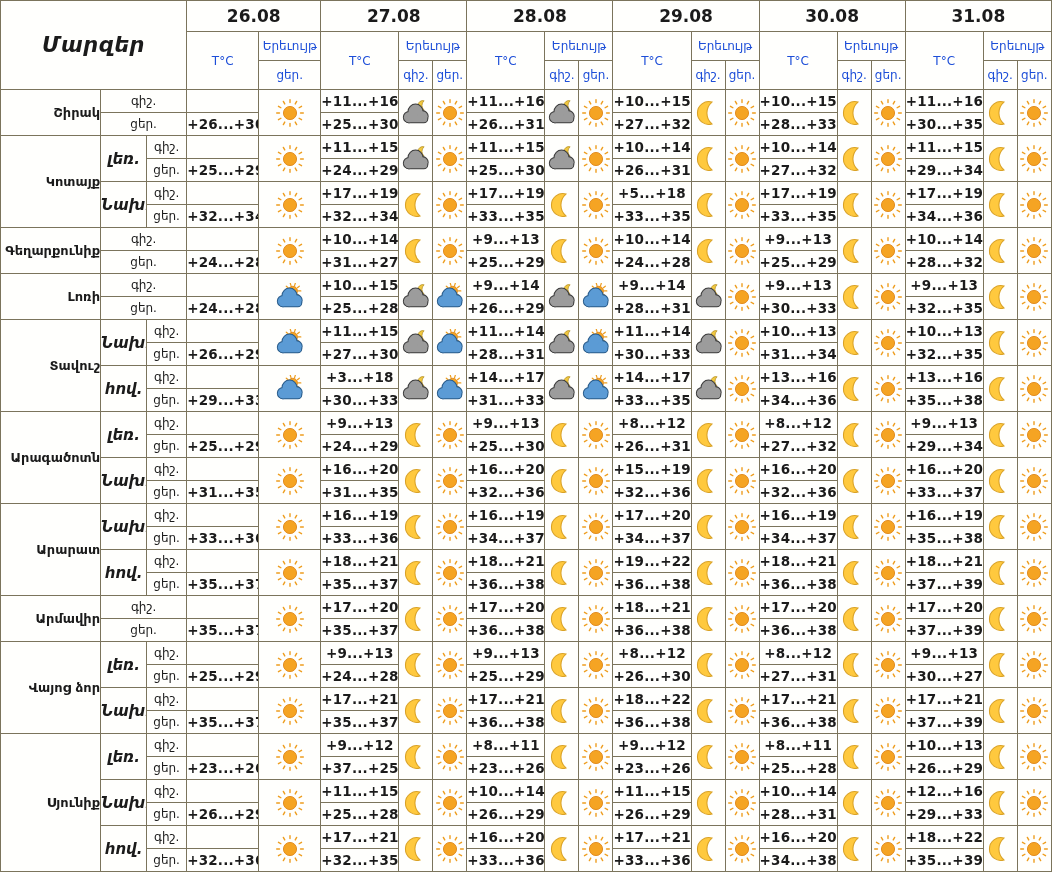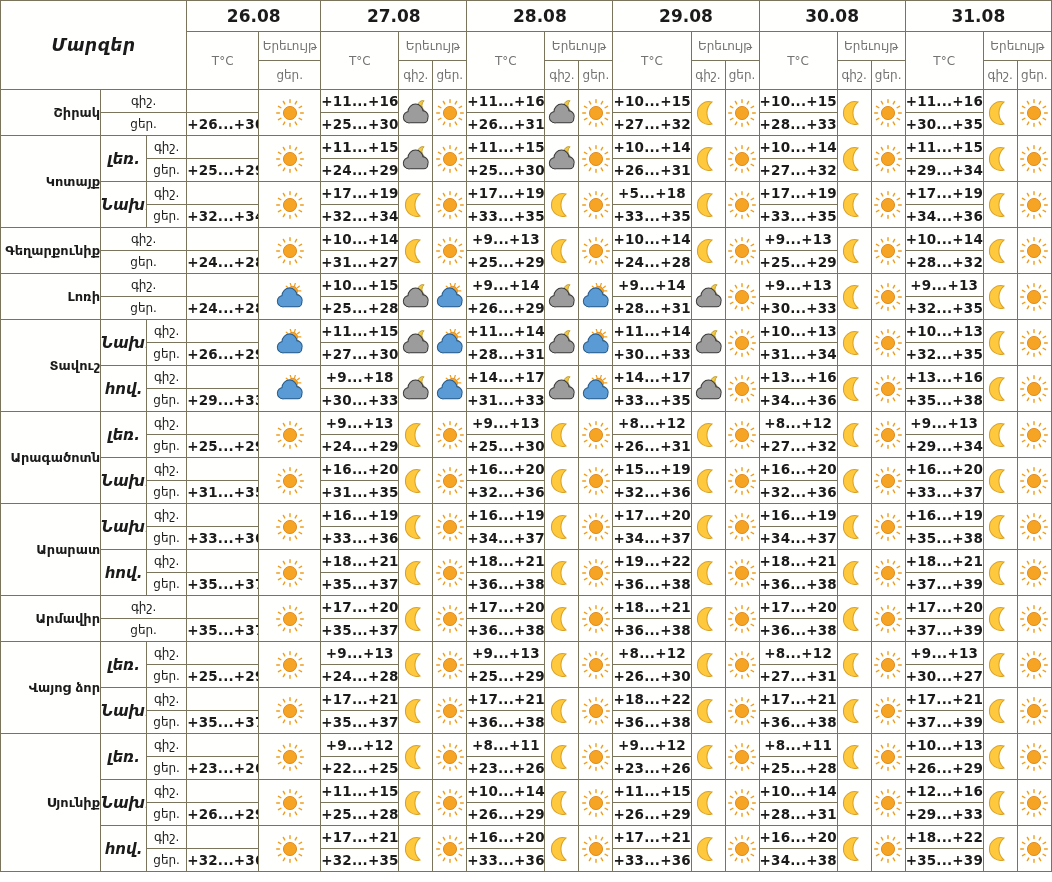--- a/index.html
+++ b/index.html
@@ -1,22 +1,22 @@
 <!DOCTYPE html>
 <html><head>
 <meta charset="utf-8">
 <style>
   html,body{margin:0;padding:0;background:#ffffff;}
   body{width:1052px;font-family:"DejaVu Sans","Liberation Sans",sans-serif;color:#1b1b1b;}
   table{border-collapse:collapse;table-layout:fixed;width:1052px;}
   th,td{border:1px solid #7b745c;padding:0;text-align:center;vertical-align:middle;background:#fffffd;overflow:hidden;}
   th{font-weight:normal;}
-  .title-cell{font-size:17px;font-weight:bold;font-style:italic;letter-spacing:.5px;}
+  .title-cell{font-size:21px;font-weight:bold;font-style:italic;letter-spacing:.5px;}
   .date-cell{font-size:17px;font-weight:bold;height:30px;}
-  .lbl{font-size:12px;color:#737373;height:28px;}
+  .lbl{font-size:12px;color:#1d4ed8;height:28px;}
   .region-cell{font-size:13px;font-weight:bold;text-align:right;}
   .zone-cell{font-size:15px;font-weight:bold;font-style:italic;}
   .rowlabel-cell{font-size:12px;font-weight:normal;}
   .temp-cell{font-size:13.5px;font-weight:bold;letter-spacing:.2px;}
   tbody td{height:22px;}
   .icon-cell svg{display:block;margin:0 auto;}
 </style>
 </head>
 <body>
 
@@ -1184,21 +1184,21 @@
               <rect x="7" y="18" width="23" height="7" rx="3.5"></rect>
             </g>
             <g fill="#5B9BD5">
               <circle cx="10.5" cy="19.5" r="5.5"></circle>
               <circle cx="17.5" cy="13.5" r="7.5"></circle>
               <circle cx="25" cy="18.5" r="5.5"></circle>
               <rect x="7" y="18" width="23" height="7" rx="3.5"></rect>
             </g>
           </svg>
         </td>
-        <td class="temp-cell">+9...+18</td>
+        <td class="temp-cell">+3...+18</td>
         <td class="icon-cell" rowspan="2">
           <svg width="34" height="28" viewBox="0 0 36 30">
             <g transform="translate(18.5,0.5) scale(0.40)">
               <path d="M20.5 3.5 A13 13 0 1 0 20.5 28.5 A16.5 16.5 0 0 1 20.5 3.5 Z" fill="#F1C83E" stroke="#B28E28" stroke-width="2"></path>
             </g>
             <g fill="#3C3C3C" stroke="#3C3C3C" stroke-width="2.2" stroke-linejoin="round">
               <circle cx="10.5" cy="19.5" r="5.5"></circle>
               <circle cx="17.5" cy="13.5" r="7.5"></circle>
               <circle cx="25" cy="18.5" r="5.5"></circle>
               <rect x="7" y="18" width="23" height="7" rx="3.5"></rect>
@@ -2537,21 +2537,21 @@
             <line x1="16.0" y1="4.8" x2="16.0" y2="1.8" stroke="#EE9D1E" stroke-width="1.5" stroke-linecap="round"></line>
             <line x1="21.6" y1="6.3" x2="23.1" y2="3.7" stroke="#EE9D1E" stroke-width="1.5" stroke-linecap="round"></line>
             <line x1="25.7" y1="10.4" x2="28.3" y2="8.9" stroke="#EE9D1E" stroke-width="1.5" stroke-linecap="round"></line>
             <circle cx="16" cy="16" r="7" fill="#F5A423" stroke="#E0891B" stroke-width="1"></circle>
           </svg>
         </td>
       </tr>
       <tr>
         <td class="rowlabel-cell">ցեր.</td>
         <td class="temp-cell">+23...+26</td>
-        <td class="temp-cell">+22...+25</td>
+        <td class="temp-cell">+37...+25</td>
         <td class="temp-cell">+23...+26</td>
         <td class="temp-cell">+23...+26</td>
         <td class="temp-cell">+25...+28</td>
         <td class="temp-cell">+26...+29</td>
       </tr>
       <tr>
         <td class="zone-cell" rowspan="2">Նախ.</td>
         <td class="rowlabel-cell">գիշ.</td>
         <td class="temp-cell"></td>
         <td class="icon-cell" rowspan="2">

